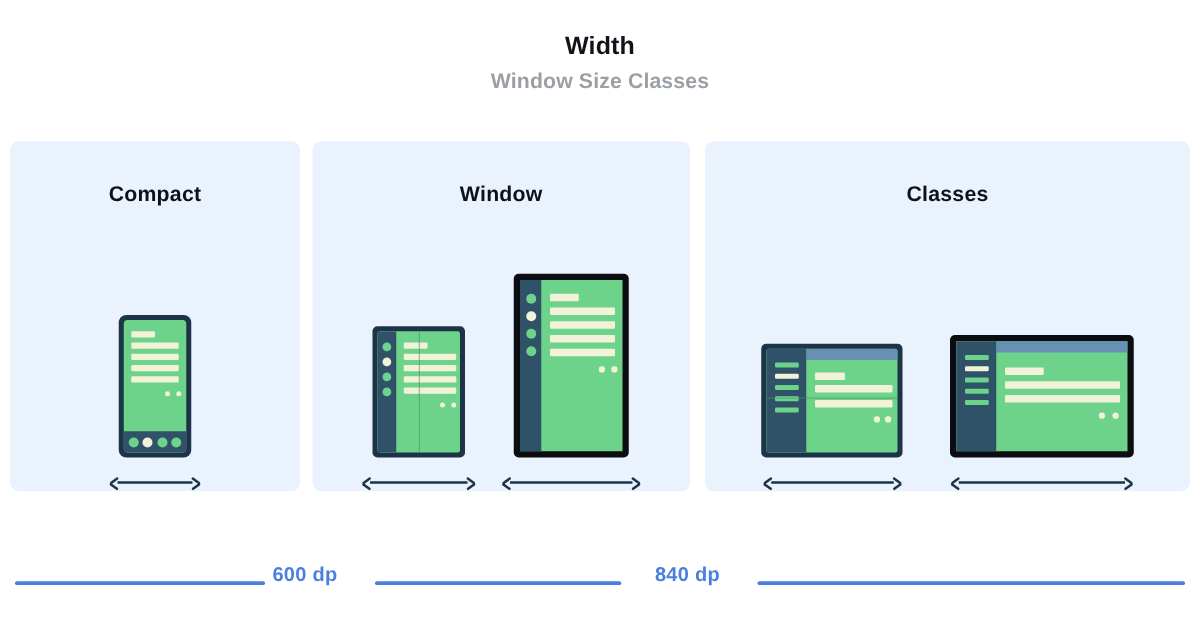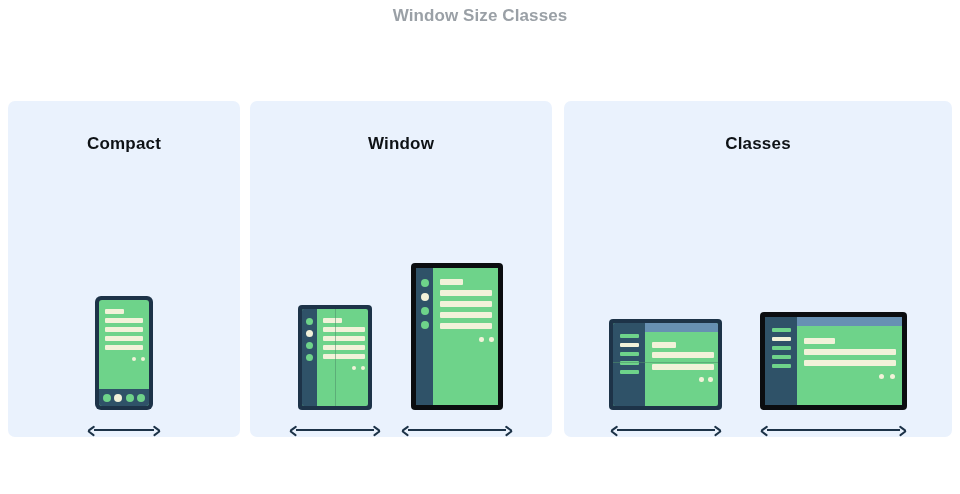--- a/index.html
+++ b/index.html
@@ -18,21 +18,21 @@
     letter-spacing: .1px; margin-top: 26px;
   }
   .subtitle {
     font-size: 17px; font-weight: 700; color: #9aa0a6;
     letter-spacing: .1px; margin-top: 6px;
   }
 
   
   .panels { position: absolute; top: 97px; left: 0; width: 960px; height: 336px; }
   .panel {
-    position: absolute; top: 4px; height: 336px;
+    position: absolute; top: 16px; height: 280px;
     background: #eaf2fd; border-radius: 7px;
   }
   .panel-compact  { left: 8px;   width: 232px; }
   .panel-medium   { left: 250px; width: 302px; }
   .panel-expanded { left: 564px; width: 388px; }
 
   .panel-title {
     position: absolute; top: 33px; left: 0; width: 100%;
     text-align: center; font-size: 17px; font-weight: 700;
     color: #0e1216; letter-spacing: .2px;
@@ -123,20 +123,21 @@
     position: absolute; top: 0; font-size: 16px; font-weight: 700;
     color: #4a7fe0; letter-spacing: .2px; white-space: nowrap;
   }
 </style>
 </head>
 <body>
 
 <div class="page">
 
   <div class="header">
+    <div class="title">Width</div>
     <div class="subtitle">Window Size Classes</div>
   </div>
 
   <div class="panels">
 
     <div class="panel panel-compact">
       <div class="panel-title">Compact</div>
       <div class="stage">
         <div class="dev-wrap">
           <div class="device frame-navy d-phone">
@@ -276,14 +277,21 @@
             <span class="bar"></span>
             <span class="head r"></span>
           </div>
         </div>
 
       </div>
     </div>
 
   </div>
 
+  <div class="scale">
+    <div class="scale-seg" style="left:12px;  width:200px;"></div>
+    <div class="scale-label" style="left:218px;">600 dp</div>
+    <div class="scale-seg" style="left:300px; width:197px;"></div>
+    <div class="scale-label" style="left:524px;">840 dp</div>
+    <div class="scale-seg" style="left:606px; width:342px;"></div>
+  </div>
 
 </div>
 
 </body></html>

